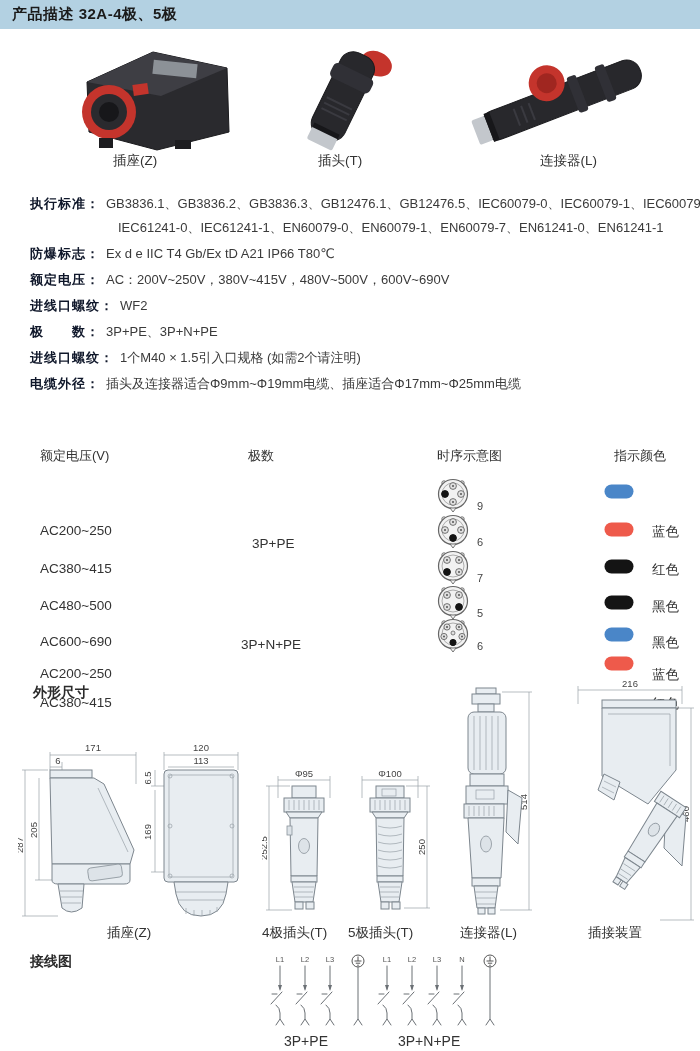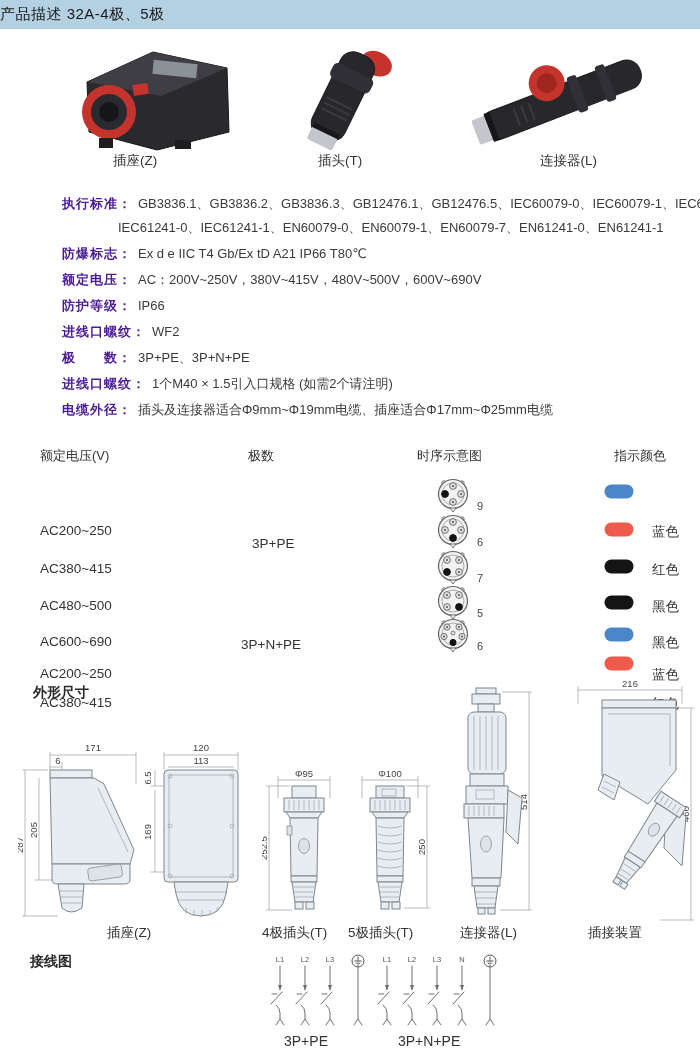--- a/index.html
+++ b/index.html
@@ -1,25 +1,25 @@
 <!DOCTYPE html>
 <html><head>
 <meta charset="utf-8">
 <style>
   html,body{margin:0;padding:0;background:#fff;}
   .page{position:relative;width:700px;height:1051px;background:#ffffff;overflow:hidden;
         font-family:"Liberation Sans","DejaVu Sans",sans-serif;color:#333;}
   .abs{position:absolute;}
   .header-bar{position:absolute;left:0;top:0;width:700px;height:29px;background:#b3d1e2;
               display:flex;align-items:center;}
-  .header-bar span{font-size:15px;font-weight:normal;color:#1b1b1b;padding-left:0;letter-spacing:0.5px;}
+  .header-bar span{font-size:15px;font-weight:bold;color:#1b1b1b;padding-left:12px;letter-spacing:0.5px;}
   .p-label{font-size:13.5px;color:#333;white-space:nowrap;}
   .specs{font-size:13px;line-height:22px;}
   .spec-row{margin-bottom:4px;white-space:nowrap;}
-  .spec-label{font-weight:bold;color:#4c1d95;letter-spacing:1px;margin-right:6px;margin-left:32px;}
+  .spec-label{font-weight:bold;color:#0f172a;letter-spacing:1px;margin-right:6px;}
   .spec-value{color:#3a3a3a;}
   .spec-cont{padding-left:88px;margin-top:-2px;margin-bottom:4px;color:#3a3a3a;white-space:nowrap;}
   .th{font-size:13px;color:#333;white-space:nowrap;}
   .cell{font-size:13.5px;color:#333;white-space:nowrap;margin-top:40px;}
   .pole{font-size:13.5px;color:#333;white-space:nowrap;}
   .clock-group{display:flex;align-items:flex-end;gap:5px;}
   .clock-num{font-size:11px;color:#444;padding-bottom:1px;}
   .sec-title{font-size:14px;font-weight:bold;color:#2b2b2b;}
   .dim-label{font-size:13.5px;color:#333;white-space:nowrap;}
   .wire-label{font-size:14px;color:#333;white-space:nowrap;}
@@ -88,39 +88,36 @@
       <span class="spec-label">执行标准：</span><span class="spec-value">GB3836.1、GB3836.2、GB3836.3、GB12476.1、GB12476.5、IEC60079-0、IEC60079-1、IEC60079-7</span>
     </div>
     <div class="spec-cont">IEC61241-0、IEC61241-1、EN60079-0、EN60079-1、EN60079-7、EN61241-0、EN61241-1</div>
     <div class="spec-row">
       <span class="spec-label">防爆标志：</span><span class="spec-value">Ex d e IIC T4 Gb/Ex tD A21 IP66  T80℃</span>
     </div>
     <div class="spec-row">
       <span class="spec-label">额定电压：</span><span class="spec-value">AC：200V~250V，380V~415V，480V~500V，600V~690V</span>
     </div>
     <div class="spec-row">
-      <span class="spec-label">防护等级：</span><span class="spec-value">IP66</span>
-    </div>
-    <div class="spec-row">
       <span class="spec-label">进线口螺纹：</span><span class="spec-value">WF2</span>
     </div>
     <div class="spec-row">
       <span class="spec-label">极　　数：</span><span class="spec-value">3P+PE、3P+N+PE</span>
     </div>
     <div class="spec-row">
       <span class="spec-label">进线口螺纹：</span><span class="spec-value">1个M40 × 1.5引入口规格 (如需2个请注明)</span>
     </div>
     <div class="spec-row">
       <span class="spec-label">电缆外径：</span><span class="spec-value">插头及连接器适合Φ9mm~Φ19mm电缆、插座适合Φ17mm~Φ25mm电缆</span>
     </div>
   </div>
 
   <div class="th abs" style="left:40px;top:447px">额定电压(V)</div>
   <div class="th abs" style="left:248px;top:447px">极数</div>
-  <div class="th abs" style="left:417px;top:447px">时序示意图</div>
+  <div class="th abs" style="left:437px;top:447px">时序示意图</div>
   <div class="th abs" style="left:614px;top:447px">指示颜色</div>
 
   <div class="cell abs" style="left:40px;top:483px">AC200~250</div>
   <div class="cell abs" style="left:40px;top:521px">AC380~415</div>
   <div class="cell abs" style="left:40px;top:558px">AC480~500</div>
   <div class="cell abs" style="left:40px;top:594px">AC600~690</div>
   <div class="cell abs" style="left:40px;top:626px">AC200~250</div>
   <div class="cell abs" style="left:40px;top:655px">AC380~415</div>
 
   <div class="pole abs" style="left:252px;top:536px">3P+PE</div>

